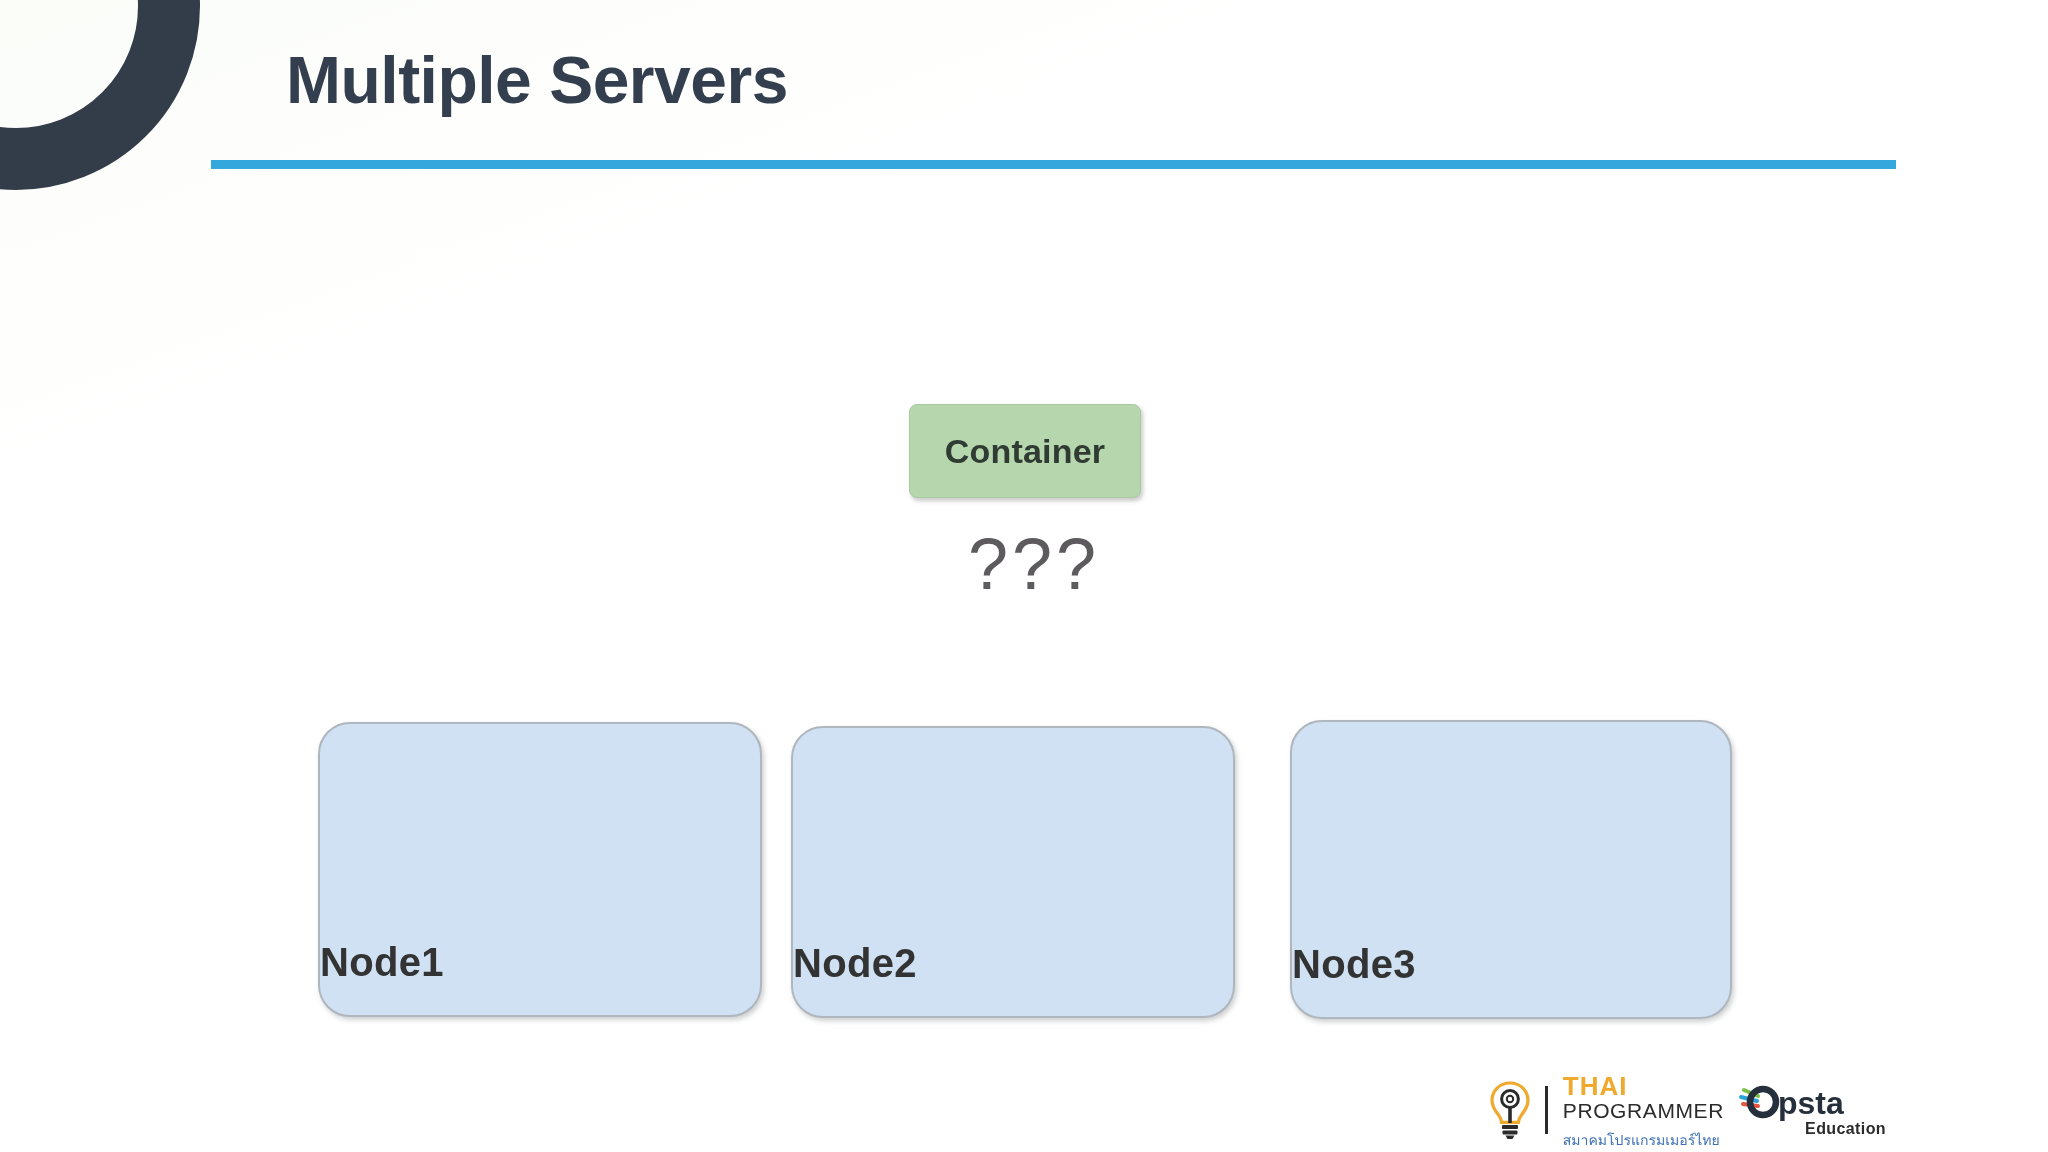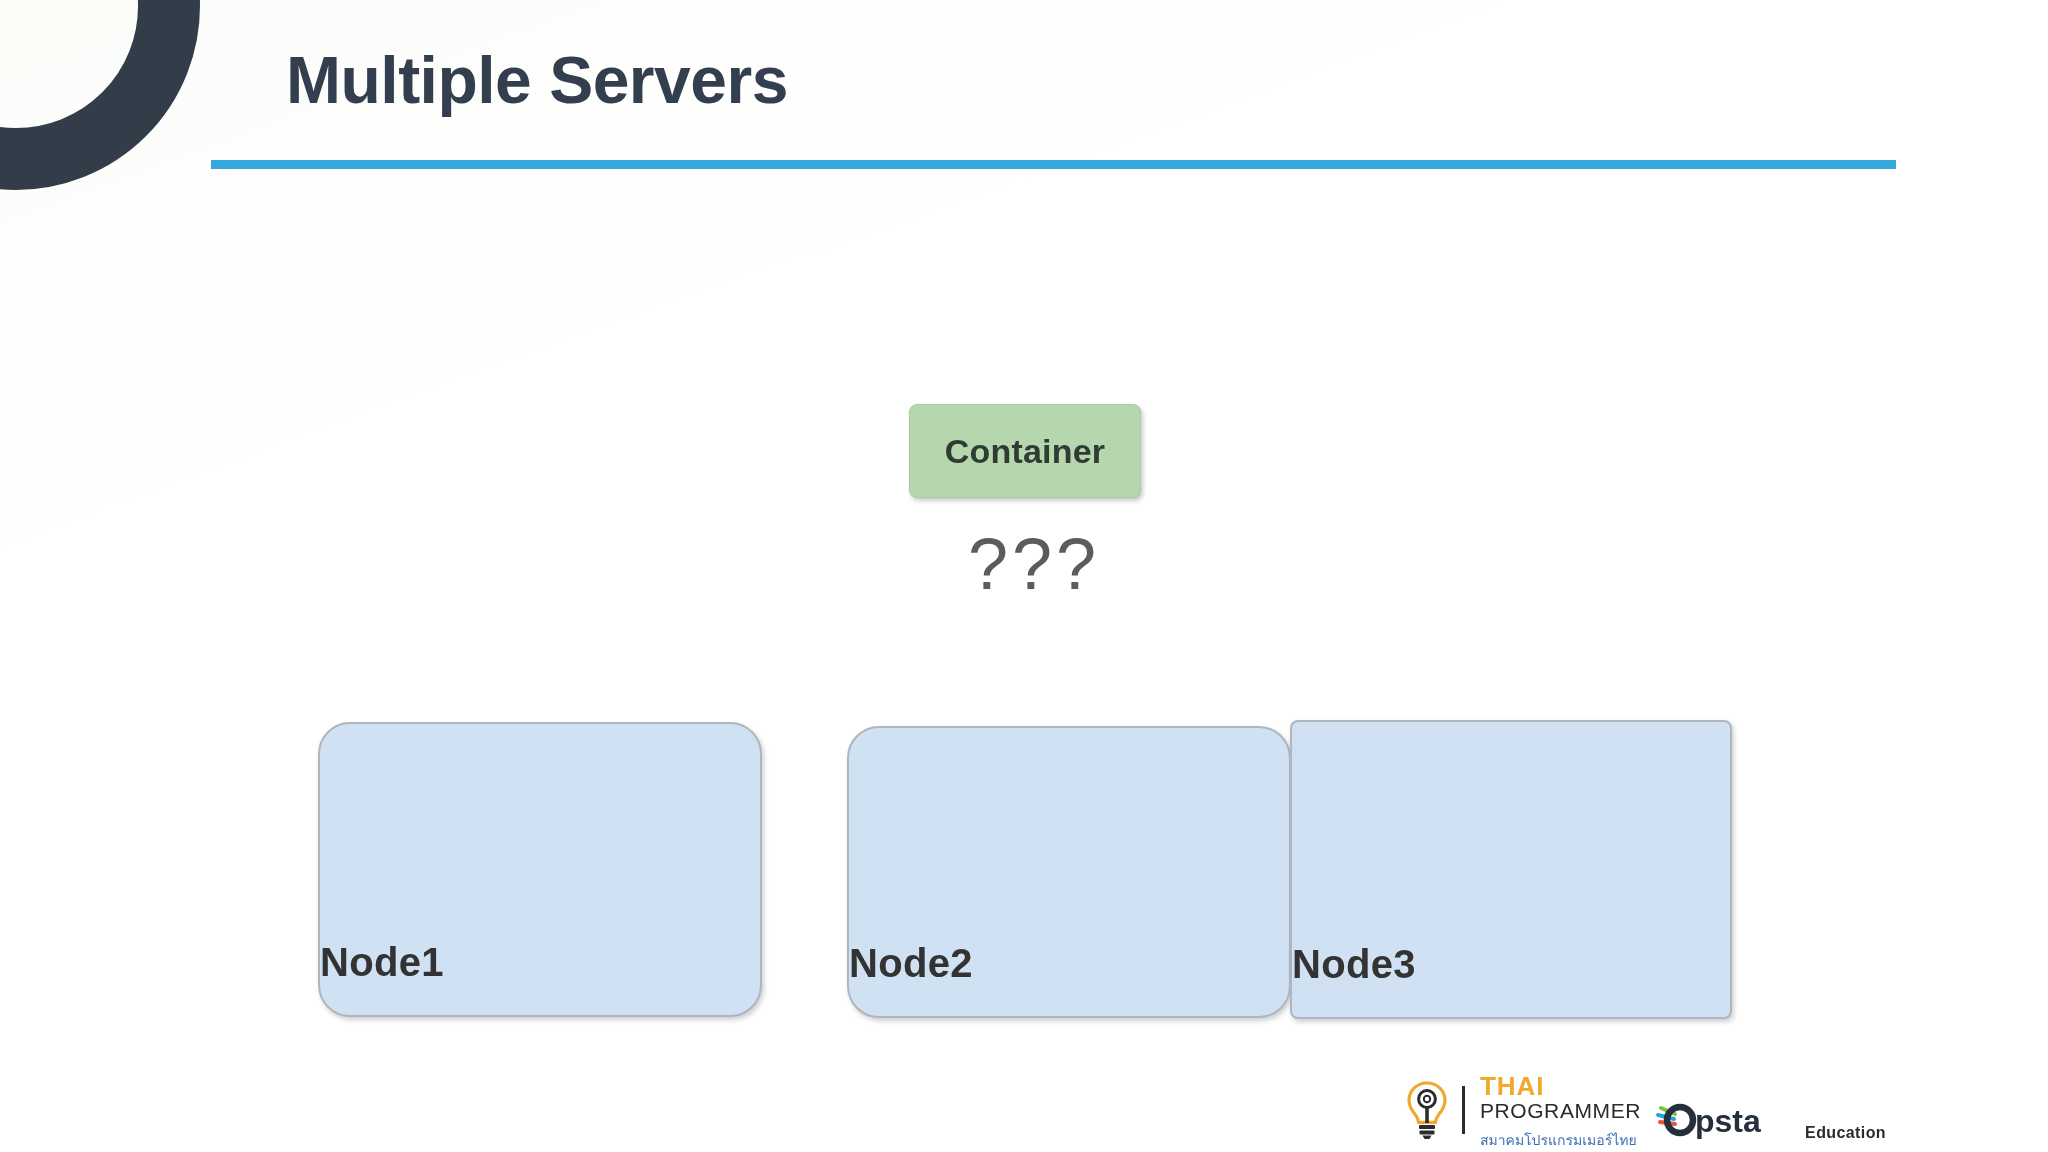--- a/index.html
+++ b/index.html
@@ -113,22 +113,22 @@
     left: 0;
     right: 0;
     bottom: 30px;
     font-size: 40px;
     font-weight: bold;
     color: #333333;
     letter-spacing: 0.3px;
   }
 
   #node-1 { left: 318px;  top: 722px; width: 444px; height: 295px; }
-  #node-2 { left: 847px;  top: 726px; width: 444px; height: 292px; padding-left: 24px; }
-  #node-3 { left: 1290px; top: 720px; width: 442px; height: 299px; border-radius: 8px; }
+  #node-2 { left: 791px;  top: 726px; width: 444px; height: 292px; padding-left: 24px; }
+  #node-3 { left: 1290px; top: 720px; width: 442px; height: 299px; }
 
   
   .footer-text {
     position: absolute;
     left: 22px;
     bottom: 16px;
     font-size: 31px;
     color: #7f7f7f;
     letter-spacing: 0.1px;
     white-space: nowrap;
@@ -176,21 +176,21 @@
     font-size: 14px;
     color: #3c6fb3;
     letter-spacing: 0px;
     margin-top: 12px;
     white-space: nowrap;
   }
 
   
   .opsta-logo {
     display: flex;
-    flex-direction: row;
+    flex-direction: column;
     align-items: flex-end;
     height: 64px;
     justify-content: center;
   }
   .opsta-mark { display: block; }
   .opsta-edu {
     font-size: 16px;
     font-weight: bold;
     color: #2b2b2b;
     letter-spacing: 0.4px;

